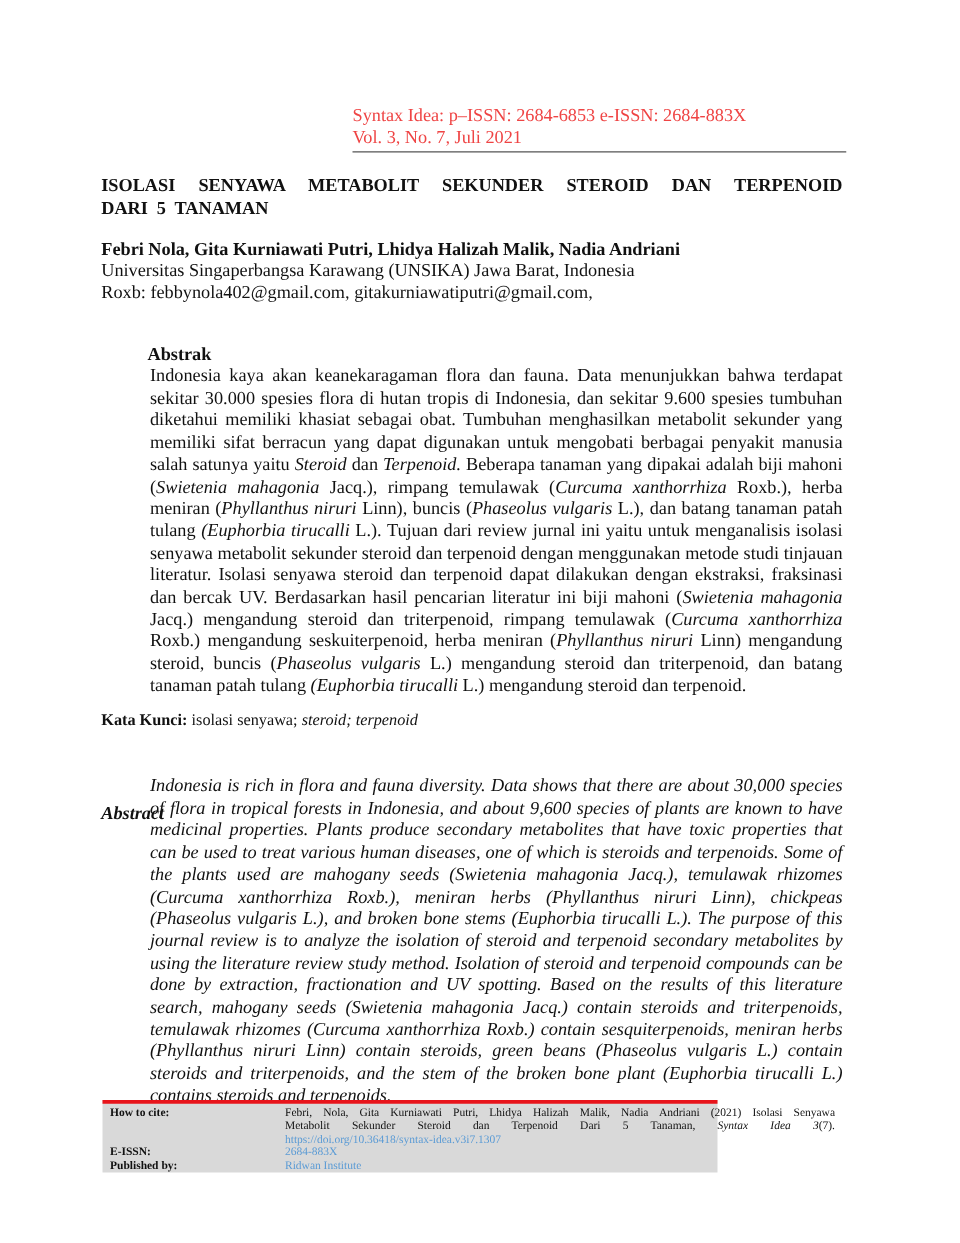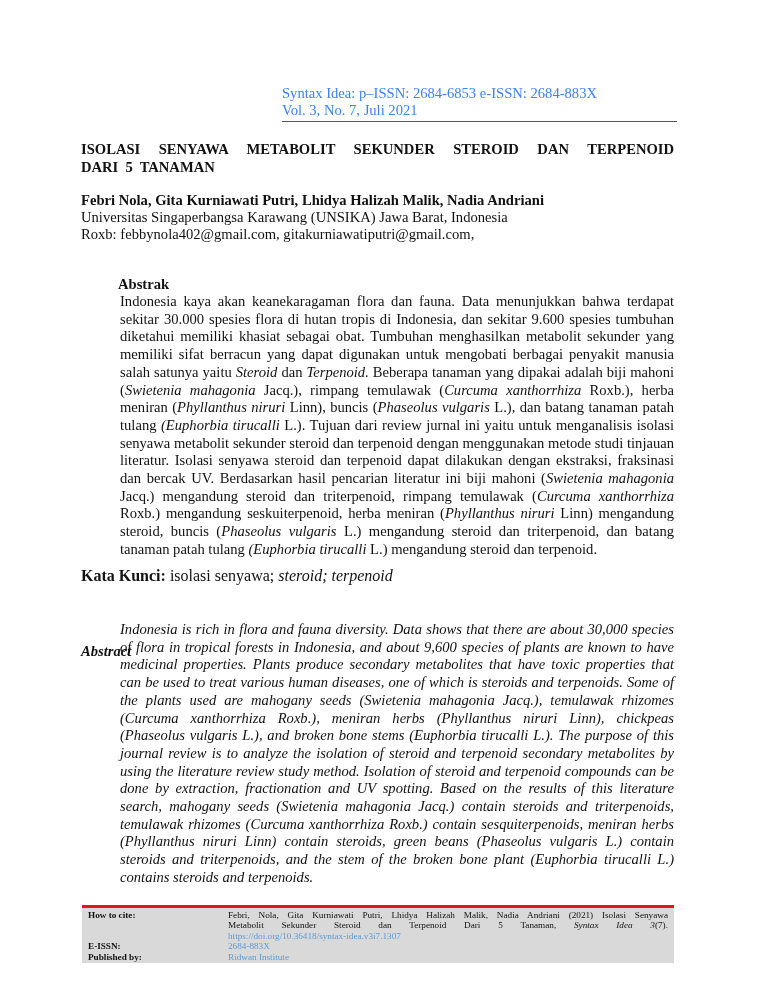--- a/index.html
+++ b/index.html
@@ -2,21 +2,21 @@
 <html><head>
 <meta charset="utf-8">
 <style>
   html, body { margin: 0; padding: 0; }
   body {
     width: 768px; height: 994px; background: #ffffff; position: relative; overflow: hidden;
     font-family: "Liberation Serif", serif; color: #111;
   }
   .journal-header {
     position: absolute; left: 282px; top: 85px; width: 395px;
-    font-size: 14.6px; line-height: 17px; color: #3b82f6;
+    font-size: 14.6px; line-height: 17px; color: #ef4444;
   }
   .header-rule {
     position: absolute; left: 282px; top: 121px; width: 395px; height: 0;
     border-top: 1px solid #555;
   }
   .title {
     position: absolute; left: 81px; top: 140px; width: 593px;
     font-weight: bold; font-size: 14.6px; line-height: 18px;
     text-align: justify; text-align-last: left; word-spacing: 3.5px;
   }
@@ -39,25 +39,25 @@
   }
   .sec-heading.it { font-style: italic; margin-top: 39px; }
   .abstract-body {
     position: absolute; left: 120px; width: 554px;
     font-size: 14.6px; line-height: 17.7px; text-align: justify;
   }
   .abstract-body.en { font-style: italic; }
   .abstract-body i { font-style: italic; }
   .keywords {
     position: absolute; left: 81px; top: 567px; width: 593px;
-    font-size: 16px; line-height: 17px;
+    font-size: 13px; line-height: 17px;
   }
   .keywords b { font-weight: bold; }
   .cite-box {
-    position: absolute; left: 82px; top: 905px; width: 592px; height: 58px;
+    position: absolute; left: 82px; top: 880px; width: 492px; height: 58px;
     background: #d9d9d9; border-top: 3px solid #e8141b; box-sizing: border-box;
     font-size: 9.2px; line-height: 10.4px;
   }
   .cite-row { position: absolute; left: 0; width: 592px; }
   .cite-label { position: absolute; left: 6px; font-weight: bold; }
   .cite-val { position: absolute; left: 146px; width: 440px; text-align: justify; }
   .cite-val .l1, .cite-val .l2 { display: block; text-align: justify; text-align-last: justify; }
   .link { color: #5b9bd5; }
 </style>
 </head>

